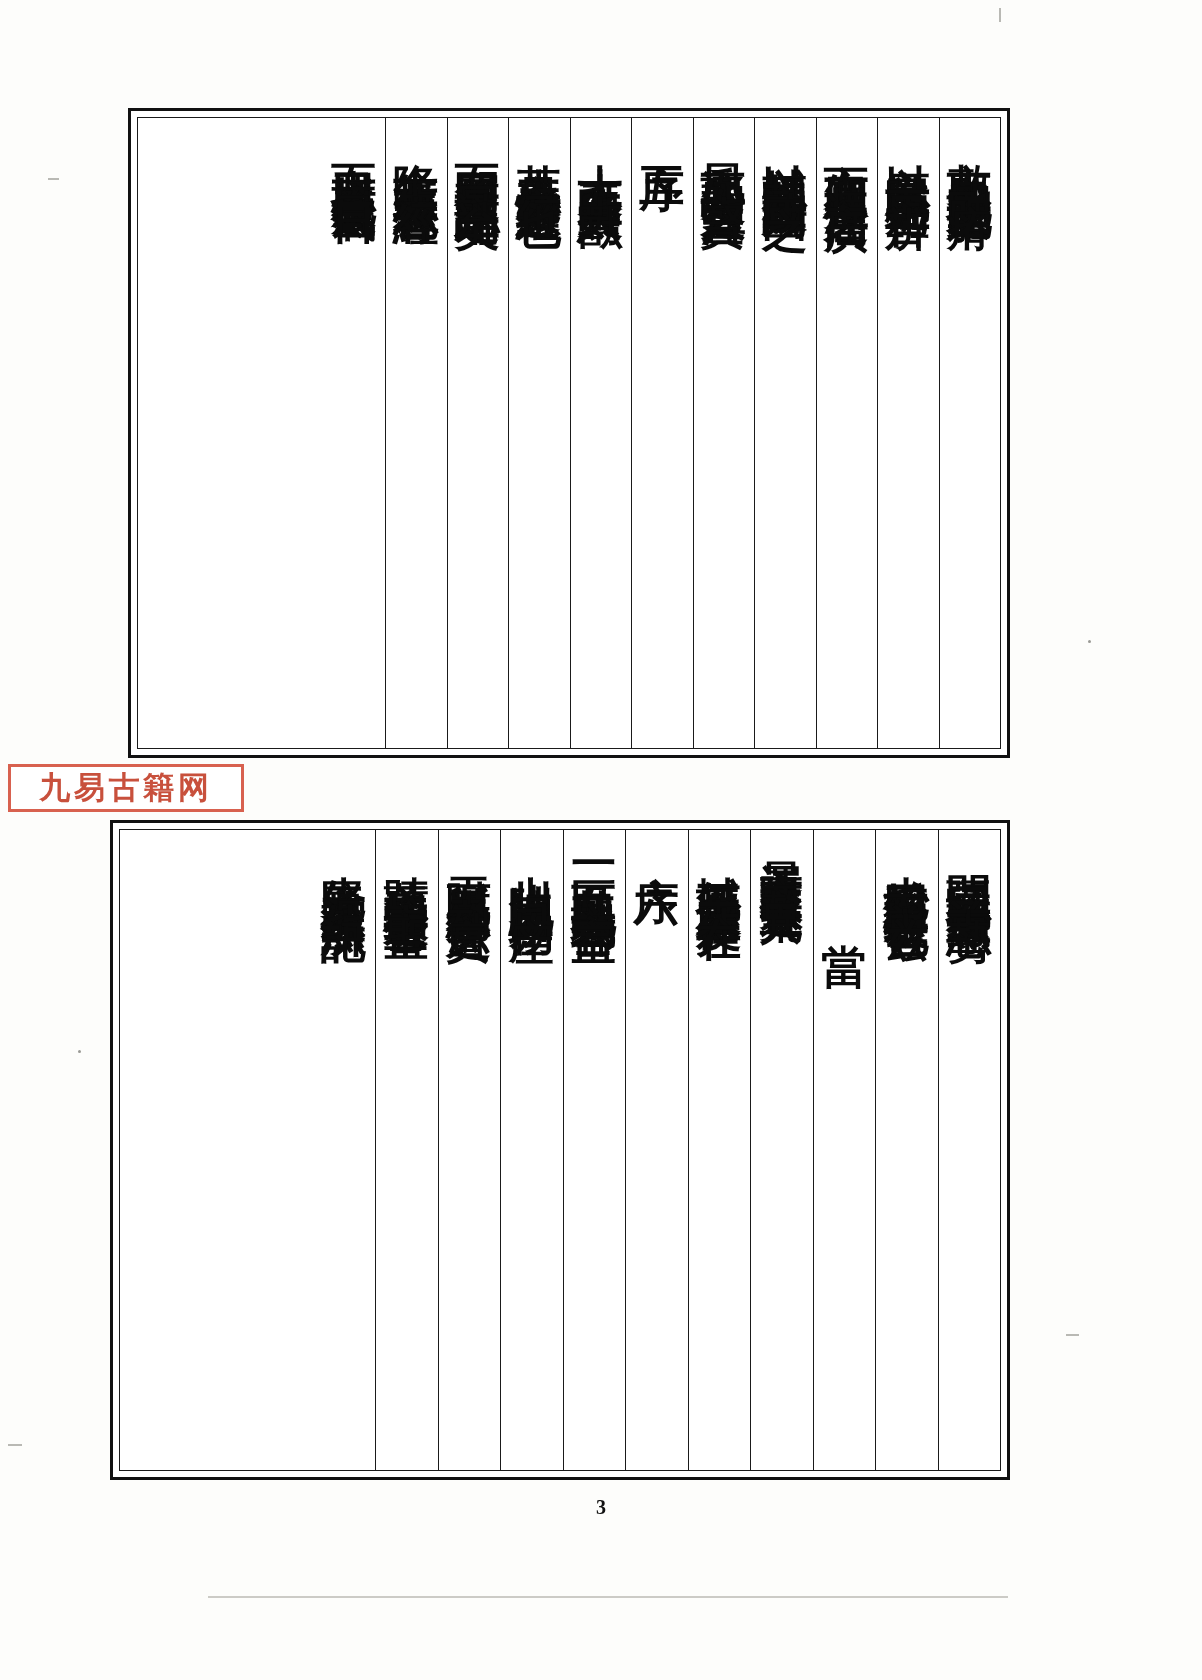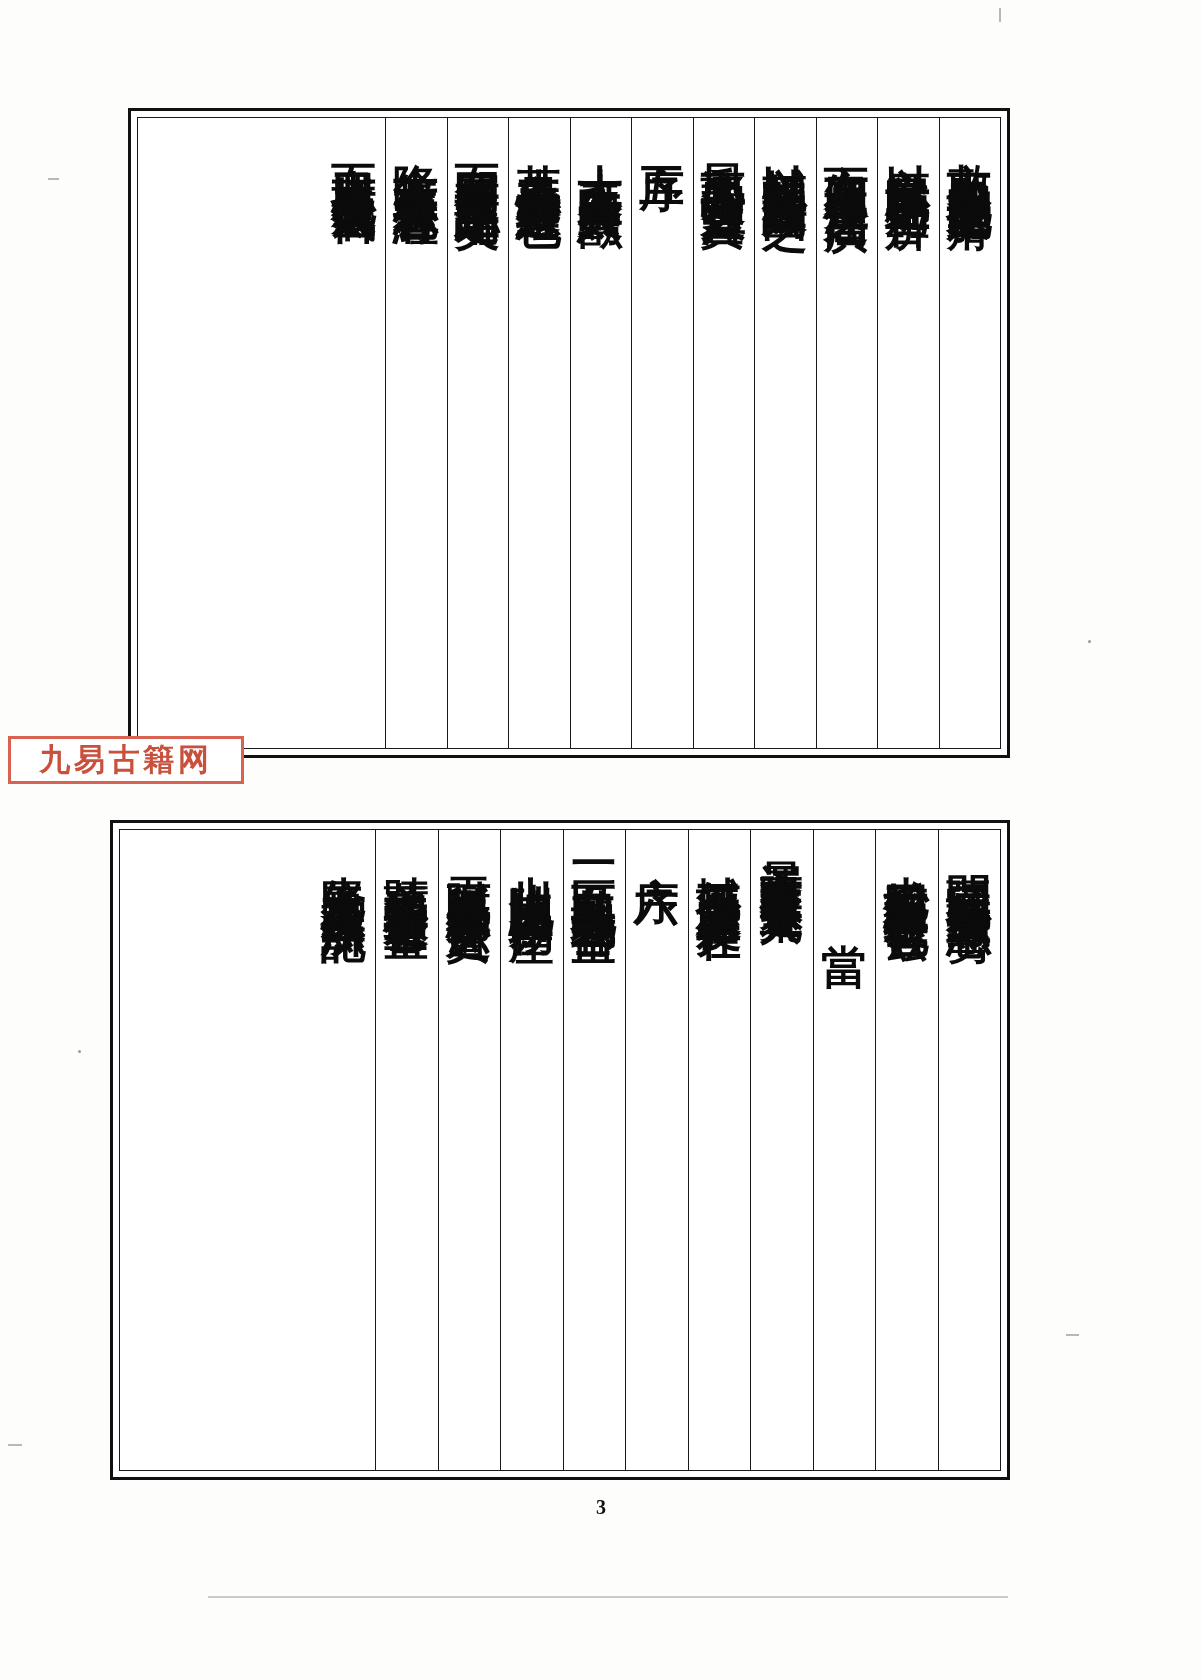--- a/index.html
+++ b/index.html
@@ -86,21 +86,21 @@
     font-weight: 700;
     letter-spacing: 0.05em;
     margin-top: 44px;
   }
   .col.marker { width: 40px; }
 
   
   .watermark {
     position: absolute;
     left: 8px;
-    top: 736px;
+    top: 764px;
     width: 236px;
     height: 48px;
     border: 3px solid #d8614f;
     box-sizing: border-box;
     background: #ffffff;
     display: flex;
     align-items: center;
     justify-content: center;
   }
   .watermark-text {

